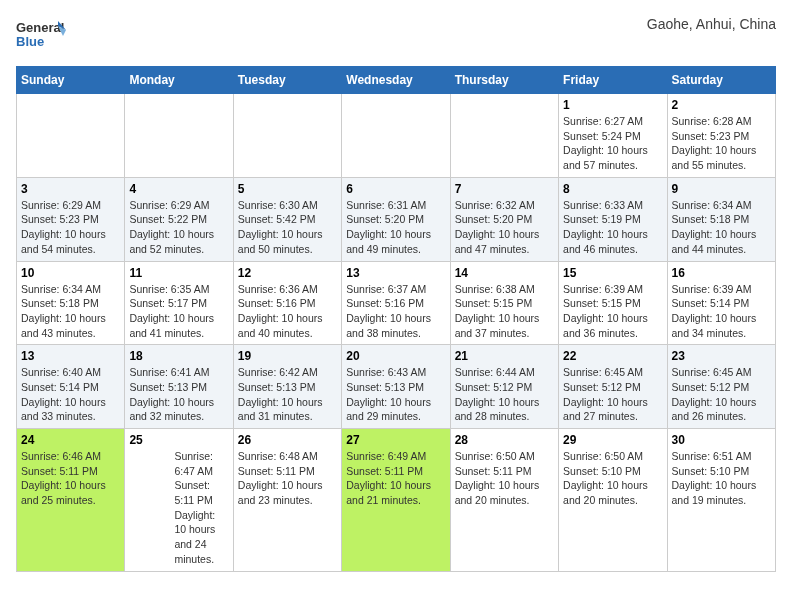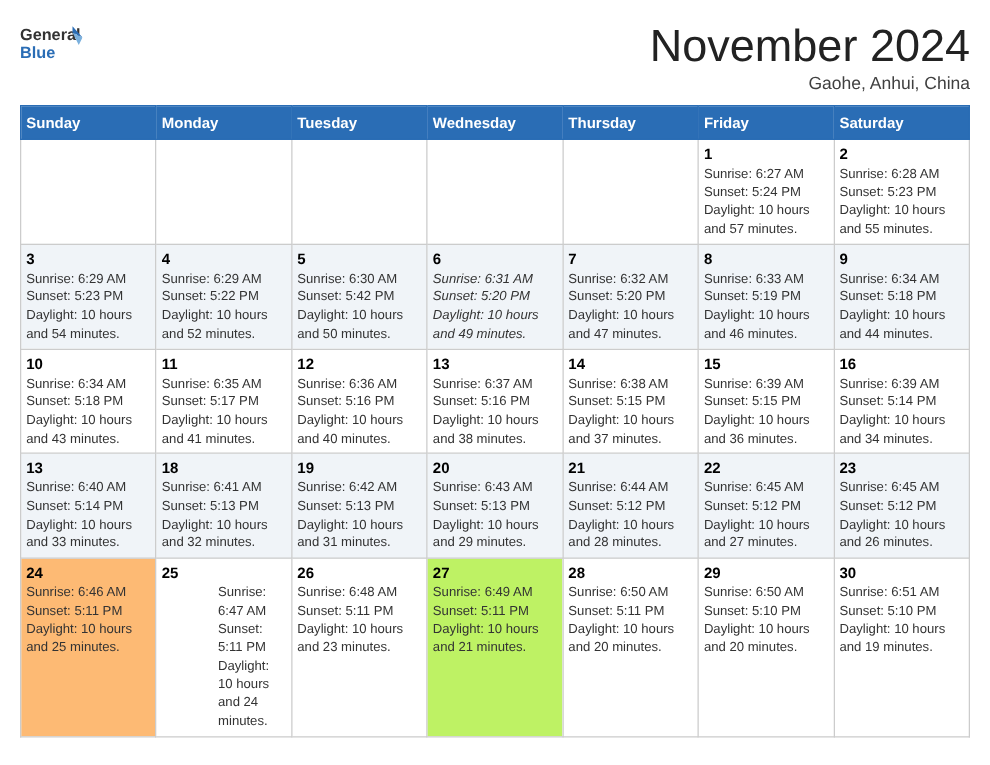--- a/index.html
+++ b/index.html
@@ -79,21 +79,20 @@
 <div class="header">
   <div class="logo">
   <svg width="50" height="40" viewBox="0 0 50 40">
     <text x="0" y="16" font-size="13" font-weight="bold" fill="#333" font-family="Arial">General</text>
     <text x="0" y="30" font-size="13" font-weight="bold" fill="#2a6db5" font-family="Arial">Blue</text>
     <polygon points="42,5 50,14 42,10" fill="#2a6db5"></polygon>
     <polygon points="42,10 50,14 47,20" fill="#7ab0dd"></polygon>
   </svg>
 </div>
   <div class="title-block">
-    <div class="month-title">November 2024</div>
     <div class="location">Gaohe, Anhui, China</div>
   </div>
 </div>
 
 <table class="calendar">
   <thead>
     <tr>
     <th>Sunday</th>
         <th>Monday</th>
         <th>Tuesday</th>
@@ -137,21 +136,21 @@
 Daylight: 10 hours and 52 minutes.</div>
         </td>
         <td style="background: rgb(240, 244, 248);">
           <span class="day-num">5</span>
           <div class="day-info" style="white-space: pre-line;">Sunrise: 6:30 AM
 Sunset: 5:42 PM
 Daylight: 10 hours and 50 minutes.</div>
         </td>
         <td style="background: rgb(240, 244, 248);">
           <span class="day-num">6</span>
-          <div class="day-info" style="white-space: pre-line; font-style: italic;">Sunrise: 6:31 AM
+          <div class="day-info" style="white-space: pre-line;">Sunrise: 6:31 AM
 Sunset: 5:20 PM
 Daylight: 10 hours and 49 minutes.</div>
         </td>
         <td style="background: rgb(240, 244, 248);">
           <span class="day-num">7</span>
           <div class="day-info" style="white-space: pre-line;">Sunrise: 6:32 AM
 Sunset: 5:20 PM
 Daylight: 10 hours and 47 minutes.</div>
         </td>
         <td style="background: rgb(240, 244, 248);">
@@ -249,21 +248,21 @@
 Daylight: 10 hours and 27 minutes.</div>
         </td>
         <td style="background: rgb(240, 244, 248);">
           <span class="day-num">23</span>
           <div class="day-info" style="white-space: pre-line;">Sunrise: 6:45 AM
 Sunset: 5:12 PM
 Daylight: 10 hours and 26 minutes.</div>
         </td>
       </tr>
       <tr>
-        <td style="background: #fdba74;">
+        <td style="background: #bef264;">
           <span class="day-num">24</span>
           <div class="day-info" style="white-space: pre-line;">Sunrise: 6:46 AM
 Sunset: 5:11 PM
 Daylight: 10 hours and 25 minutes.</div>
         </td>
         <td style="background: rgb(255, 255, 255);">
           <span class="day-num">25</span>
           <div class="day-info" style="white-space: pre-line; margin-left: 45px;">Sunrise: 6:47 AM
 Sunset: 5:11 PM
 Daylight: 10 hours and 24 minutes.</div>

